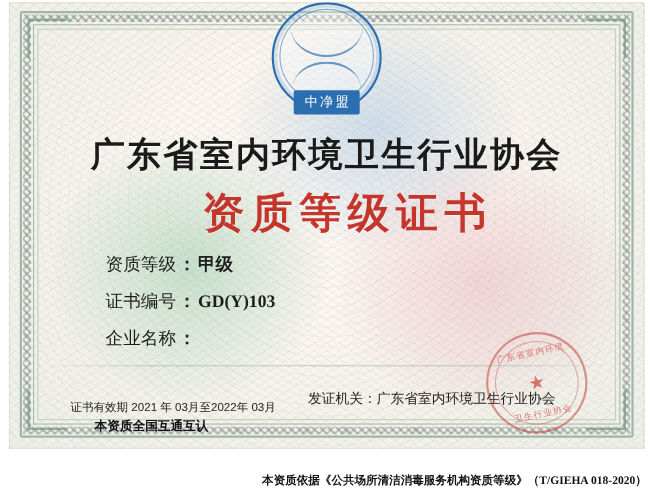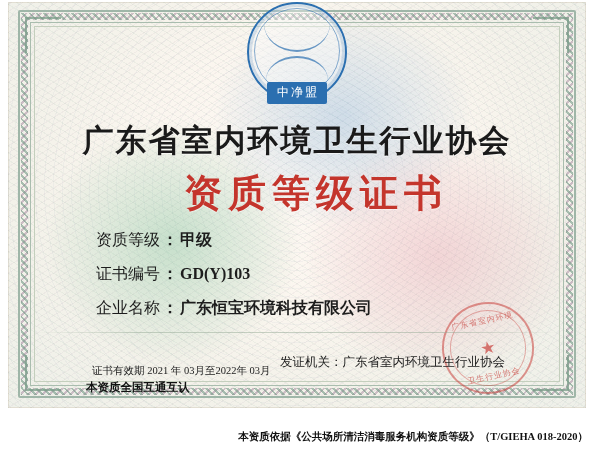--- a/index.html
+++ b/index.html
@@ -285,25 +285,24 @@
     top: 352px;
     font-family: "Liberation Serif", serif;
     font-size: 12.5px;
     color: #1d1d1d;
     white-space: nowrap;
   }
   .validity {
     position: absolute;
     left: 56px;
     top: 362px;
-    font-family: Liberation Serif, serif;
+    font-family: Liberation Sans, sans-serif;
     font-size: 10.5px;
     color: #222;
     white-space: nowrap;
-    margin-left: 28px;
   }
   .mutual {
     position: absolute;
     left: 78px;
     top: 378px;
     font-family: Liberation Sans, sans-serif;
     font-size: 11.5px;
     font-weight: bold;
     color: #111;
     white-space: nowrap;
@@ -368,21 +367,20 @@
         <span class="field-value">甲级</span>
       </div>
       <div class="field-row">
         <span class="field-label">证书编号</span>
         <span class="field-sep">：</span>
         <span class="field-value">GD(Y)103</span>
       </div>
       <div class="field-row">
         <span class="field-label">企业名称</span>
         <span class="field-sep">：</span>
-        <span class="field-value">广东恒宝环境科技有限公司</span>
       </div>
     </div>
 
     <div class="seal">
       <div class="seal-inner"></div>
       <div class="seal-top">广东省室内环境</div>
       <div class="seal-star">★</div>
       <div class="seal-bottom">卫生行业协会</div>
     </div>
 

